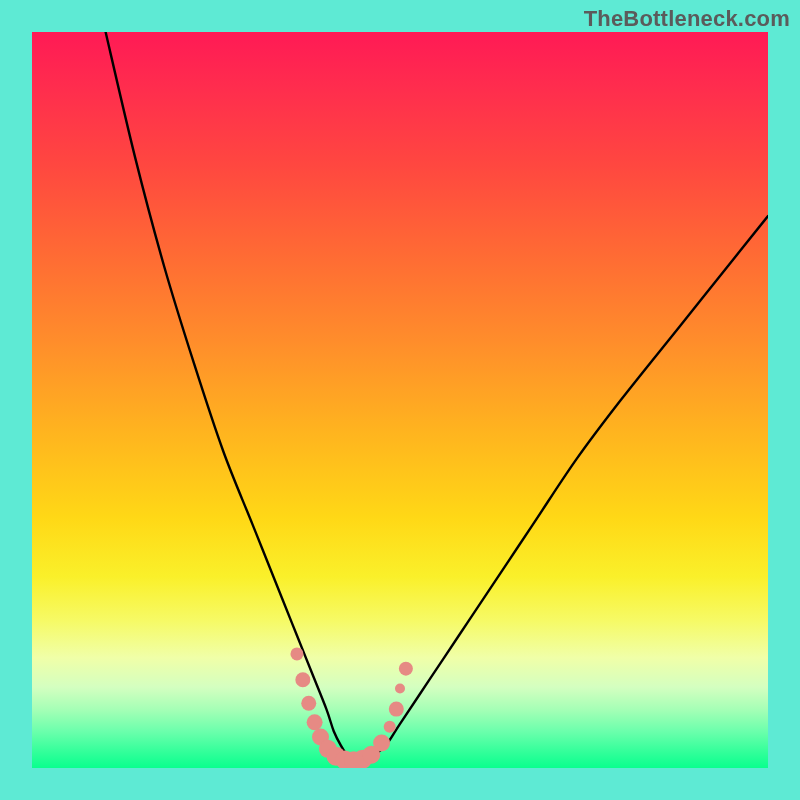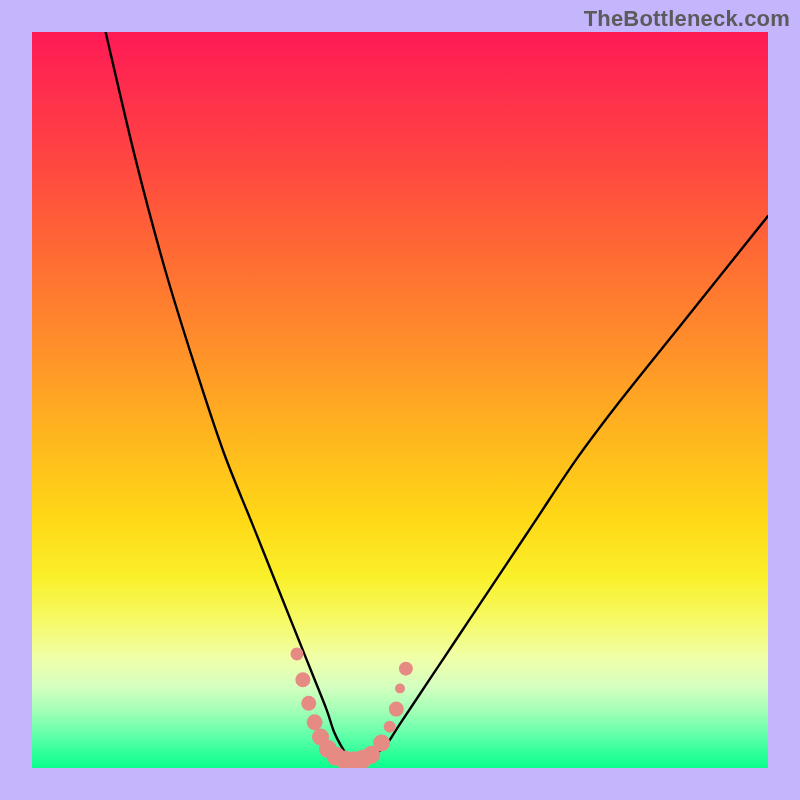--- a/index.html
+++ b/index.html
@@ -10,21 +10,21 @@
     background: #000;
     overflow: hidden;
     font-family: Arial, Helvetica, sans-serif;
   }
   .frame {
     position: absolute;
     top: 0;
     left: 0;
     width: 800px;
     height: 800px;
-    background: #c4b5fd;
+    background: #5eead4;
   }
   .plot {
     position: absolute;
     top: 32px;
     left: 32px;
     width: 736px;
     height: 736px;
     overflow: hidden;
   }
   .gradient {

